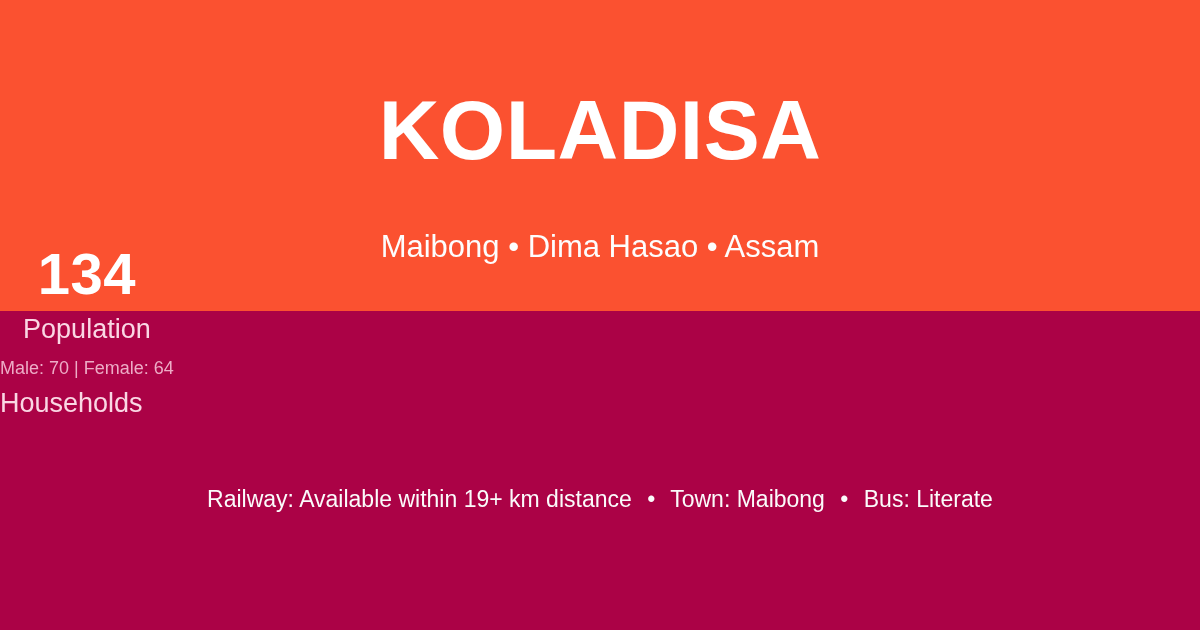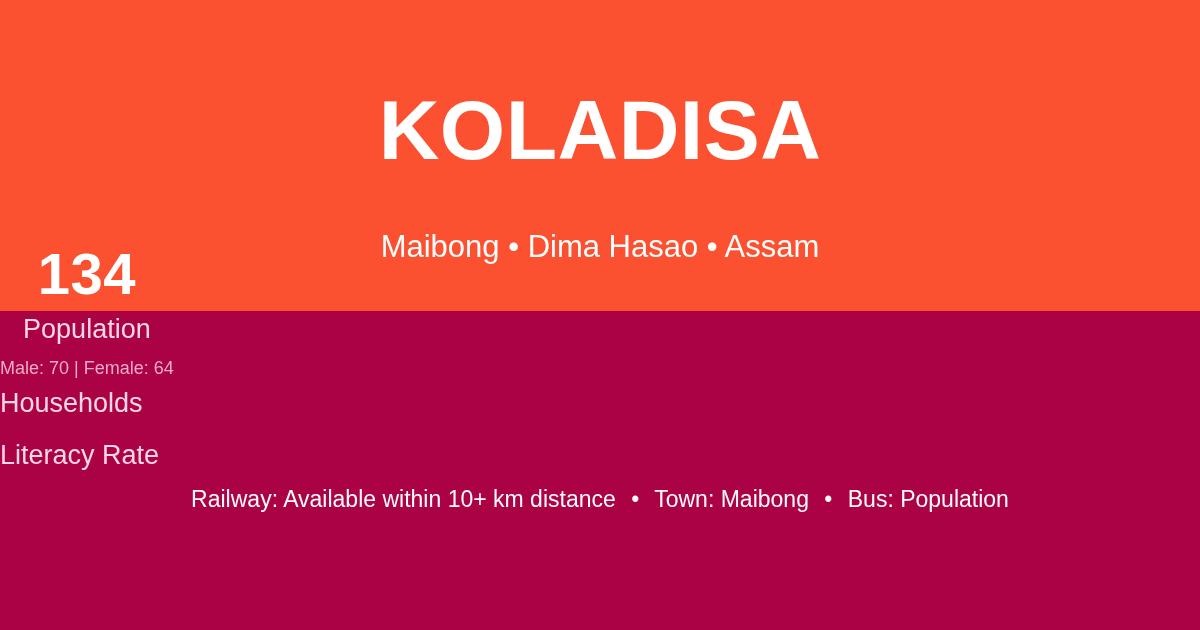--- a/index.html
+++ b/index.html
@@ -171,27 +171,26 @@
       <span class="stat-label">Population</span>
       <span class="stat-sub">Male: 70  | Female: 64</span>
     </div>
 
     <div class="stat">
       <span class="stat-label">Households</span>
       <span class="stat-sub empty"></span>
     </div>
 
     <div class="stat">
-      <span class="stat-label">Literacy Rate</span>
     </div>
 
   </div>
 
   <div class="amenities">
-    <span>Railway: Available within 10+ km distance</span>
+    <span>Railway: Available within 19+ km distance</span>
     <span class="amenity-sep">•</span>
     <span>Town: Maibong</span>
     <span class="amenity-sep">•</span>
-    <span>Bus: Population</span>
+    <span>Bus: Literate</span>
   </div>
 
 
 </div>
 
 </body></html>

